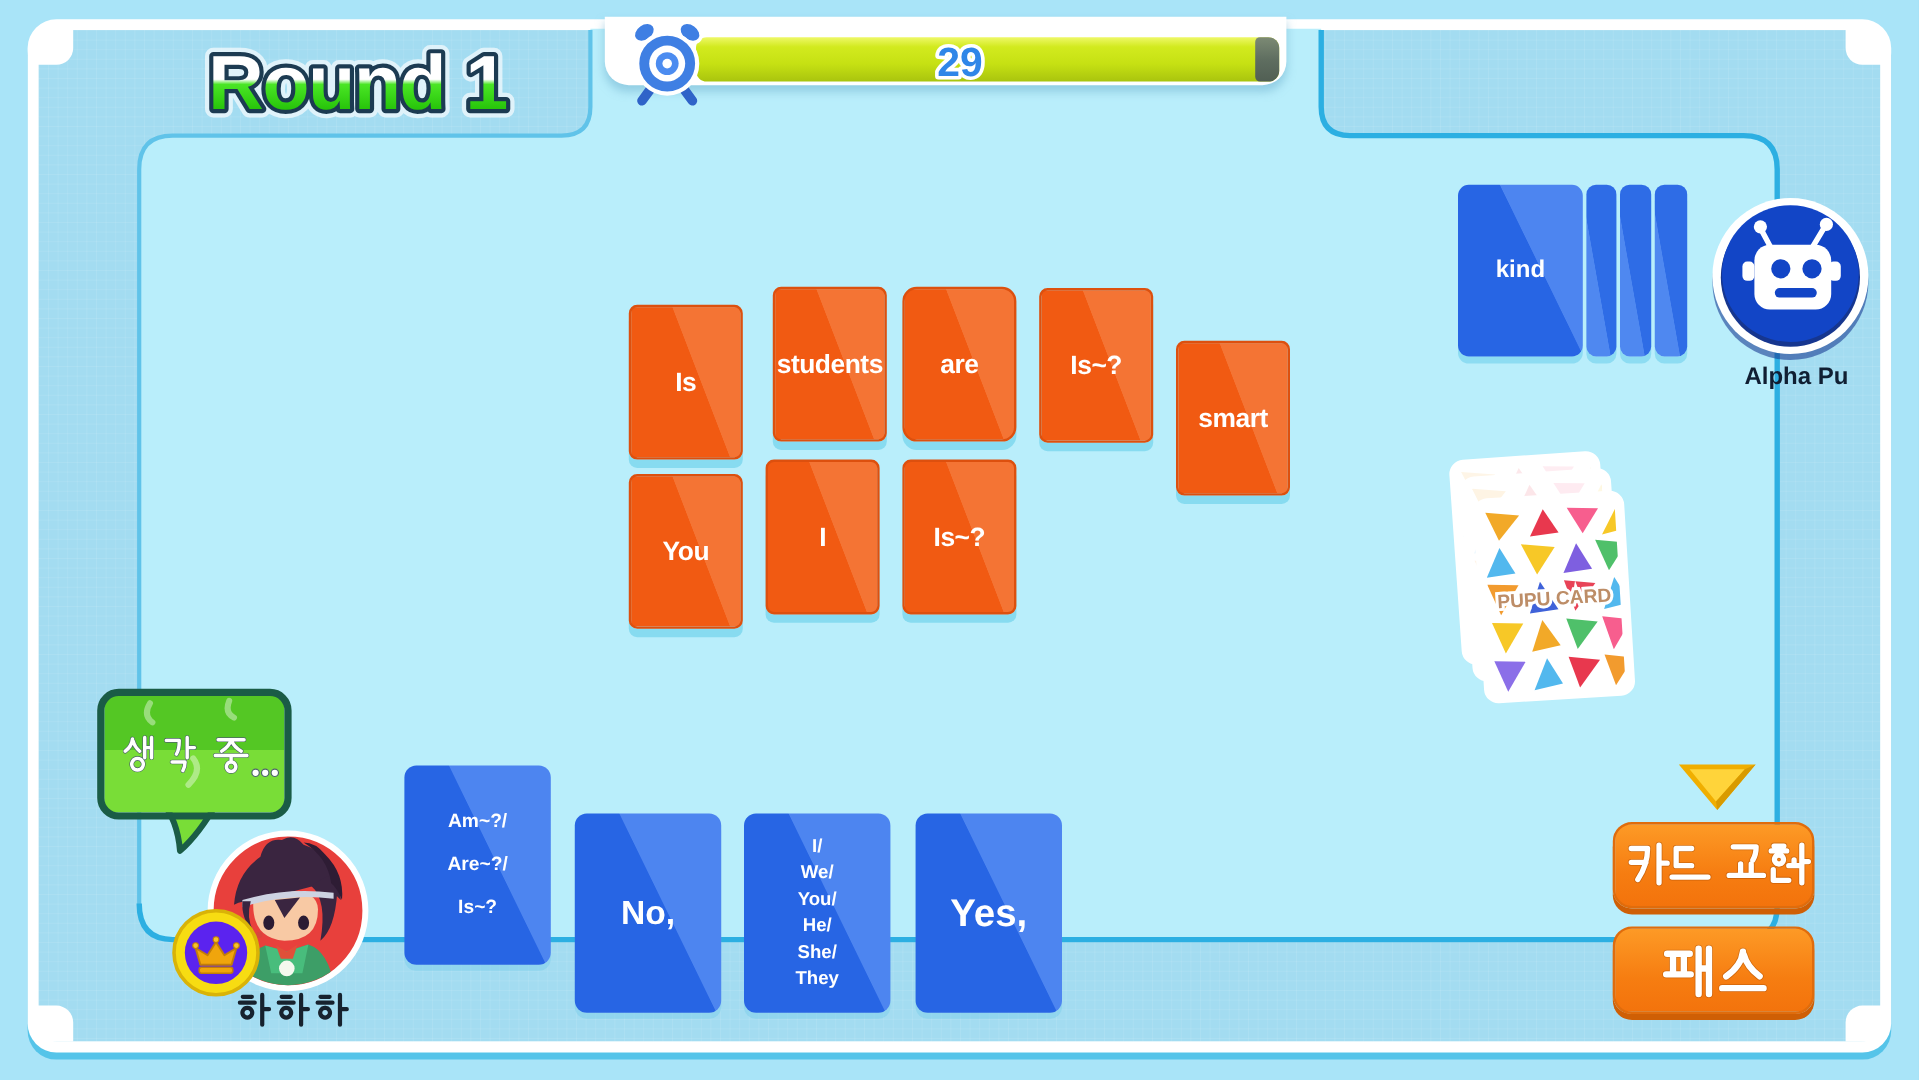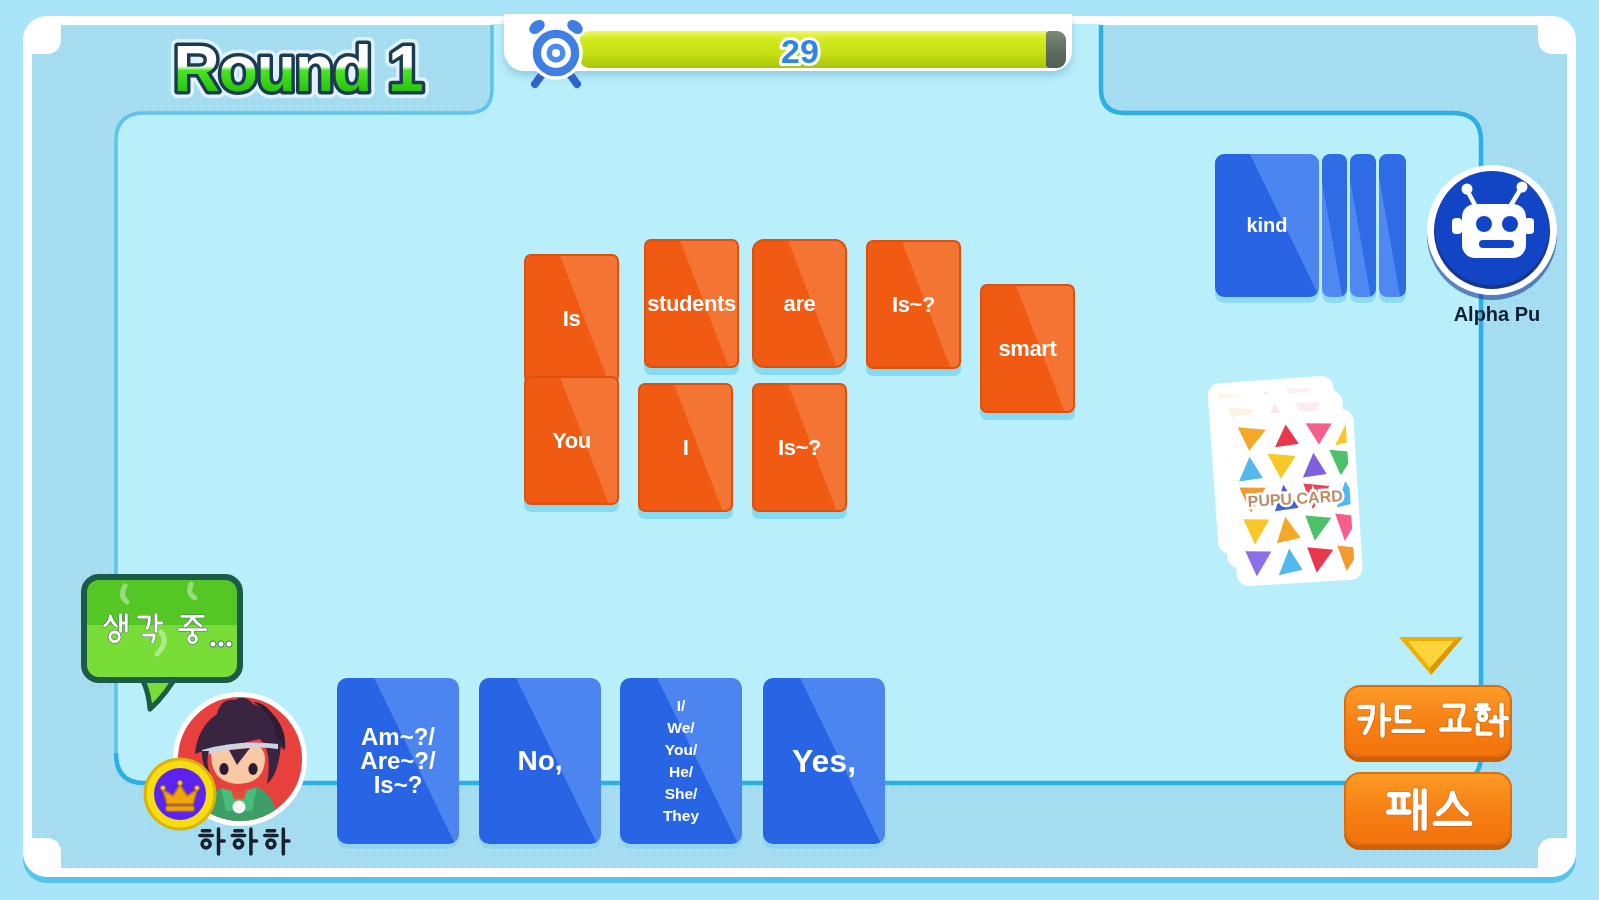--- a/index.html
+++ b/index.html
@@ -92,27 +92,27 @@
 <div class="card-o" style="left:524px;top:254px;">Is</div>
 
 <div class="card-o" style="left:644px;top:239px;">students</div>
 
 <div class="card-o" style="left:752px;top:239px;border-radius:12px;">are</div>
 
 <div class="card-o" style="left:866px;top:240px;">Is~?</div>
 
 <div class="card-o" style="left:980px;top:240px;margin-top:44px;">smart</div>
 
-<div class="card-o" style="left:524px;top:376px;">You</div>
+<div class="card-o" style="left:524px;top:395px;">You</div>
 
 <div class="card-o" style="left:638px;top:383px;">I</div>
 
 <div class="card-o" style="left:752px;top:383px;">Is~?</div>
 
-<div class="card-b" style="left:337px;top:678px;font-size:24px;line-height:24px;">Am~?/<br>Are~?/<br>Is~?</div>
+<div class="card-b" style="left:337px;top:638px;font-size:16px;line-height:36px;">Am~?/<br>Are~?/<br>Is~?</div>
 
 <div class="card-b" style="left:479px;top:678px;font-size:28px;">No,</div>
 
 <div class="card-b" style="left:620px;top:678px;font-size:15.5px;line-height:22px;">I/<br>We/<br>You/<br>He/<br>She/<br>They</div>
 
 <div class="card-b" style="left:763px;top:678px;font-size:32px;">Yes,</div>
 
 <svg width="0" height="0" style="position:absolute">
   <defs>
     <g id="g-ha" fill="none" stroke-linecap="round" stroke-linejoin="round">

